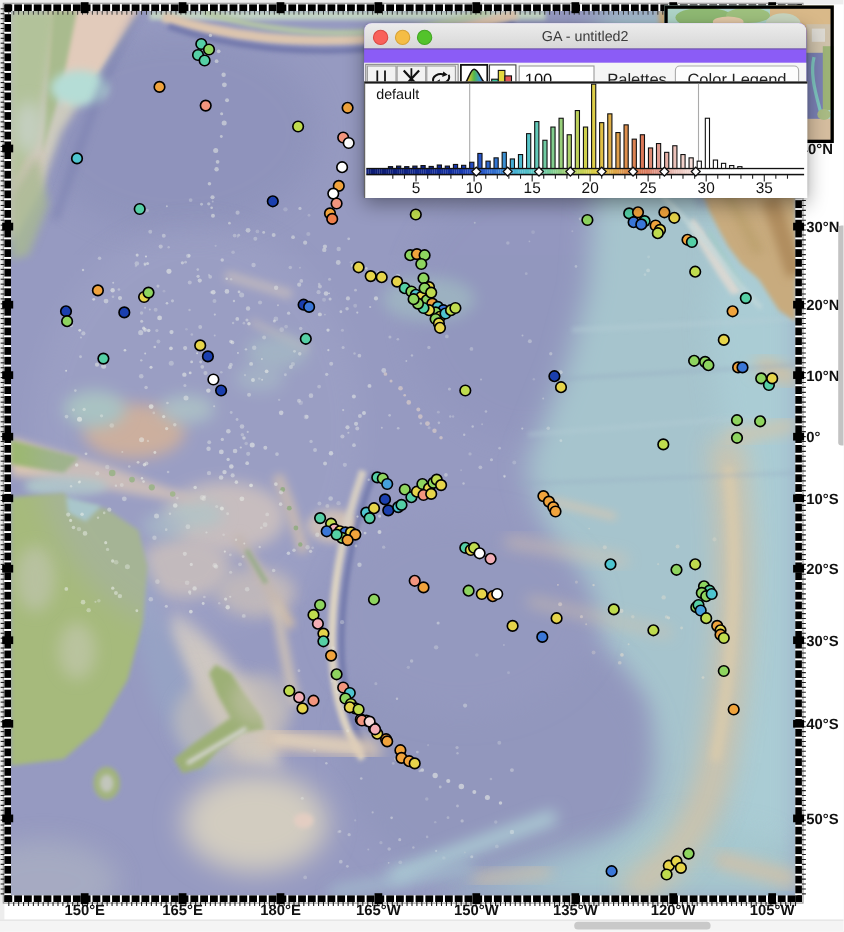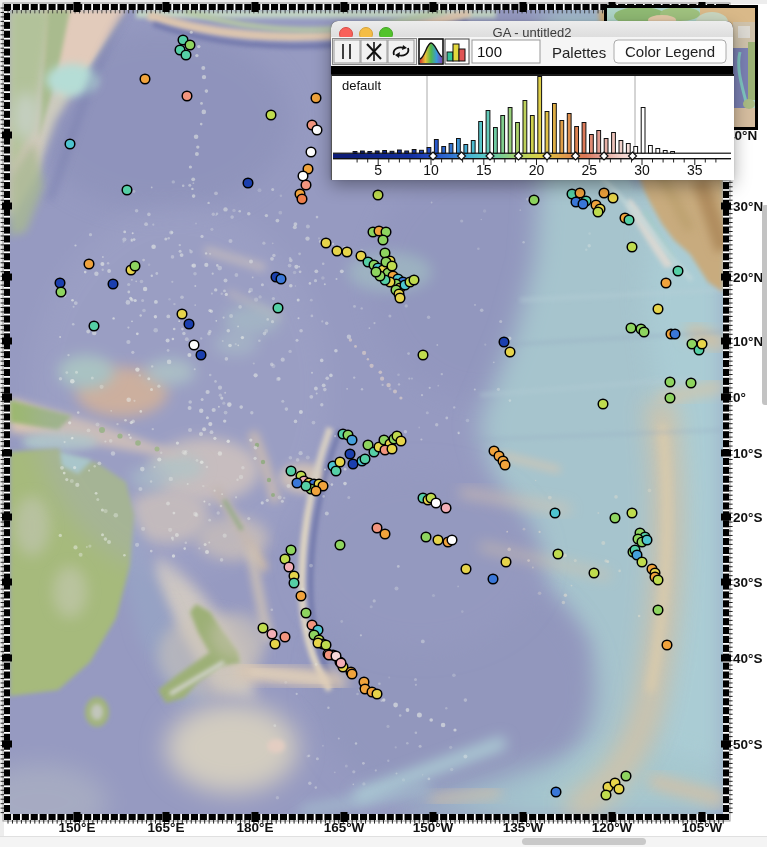--- a/index.html
+++ b/index.html
@@ -1,23 +1,23 @@
 <!DOCTYPE html>
 <html><head><meta charset="utf-8"><style>
 html,body{margin:0;padding:0;background:#ffffff;width:767px;height:847px;overflow:hidden;
  font-family:"Liberation Sans",sans-serif;}
 #page{position:relative;width:767px;height:847px;background:#f2f2f2;}
 #maparea{position:absolute;left:0;top:0;width:767px;height:847px;background:#ffffff;}
 #win{position:absolute;left:331px;top:21px;width:402px;height:157px;border-radius:7px 7px 0 0;
- box-shadow:0 7px 18px rgba(0,0,0,0.38), 0 1px 3px rgba(0,0,0,0.28);background:#000000;}
+ box-shadow:0 7px 18px rgba(0,0,0,0.38), 0 1px 3px rgba(0,0,0,0.28);background:#8b5cf6;}
 #titlebar{position:absolute;left:0;top:0;width:402px;height:23px;border-radius:7px 7px 0 0;
  background:linear-gradient(#ececec,#d7d7d7);border-bottom:1.5px solid #555;}
 .tl{position:absolute;top:5.5px;width:12px;height:12px;border-radius:50%;}
 #titletext{position:absolute;width:100%;text-align:center;top:4px;font-size:13px;color:#3c3c3c;}
-#toolbar{position:absolute;left:0;top:16px;width:402px;height:29px;background:#f5f5f5;}
+#toolbar{position:absolute;left:0;top:36px;width:402px;height:29px;background:#f5f5f5;}
 #hist{position:absolute;left:0;top:53px;width:402px;height:104px;background:#ffffff;
  border-top:2px solid #1a1a1a;border-left:1px solid #555;}
 #vscroll{position:absolute;right:0;top:205px;width:5px;height:200px;background:#c3c3c3;border-radius:3px 0 0 3px;}
 #hscroll{position:absolute;left:522px;top:838px;width:124px;height:7px;background:#c9c9c9;border-radius:4px;}
 #botstrip{position:absolute;left:0;top:836px;width:767px;height:11px;background:#f4f4f4;border-top:1px solid #e0e0e0;}
 </style></head>
 <body>
 <div id="page">
 <svg id="maparea" width="767" height="847">
 <rect x="0" y="0" width="767" height="847" fill="#ffffff"></rect>

